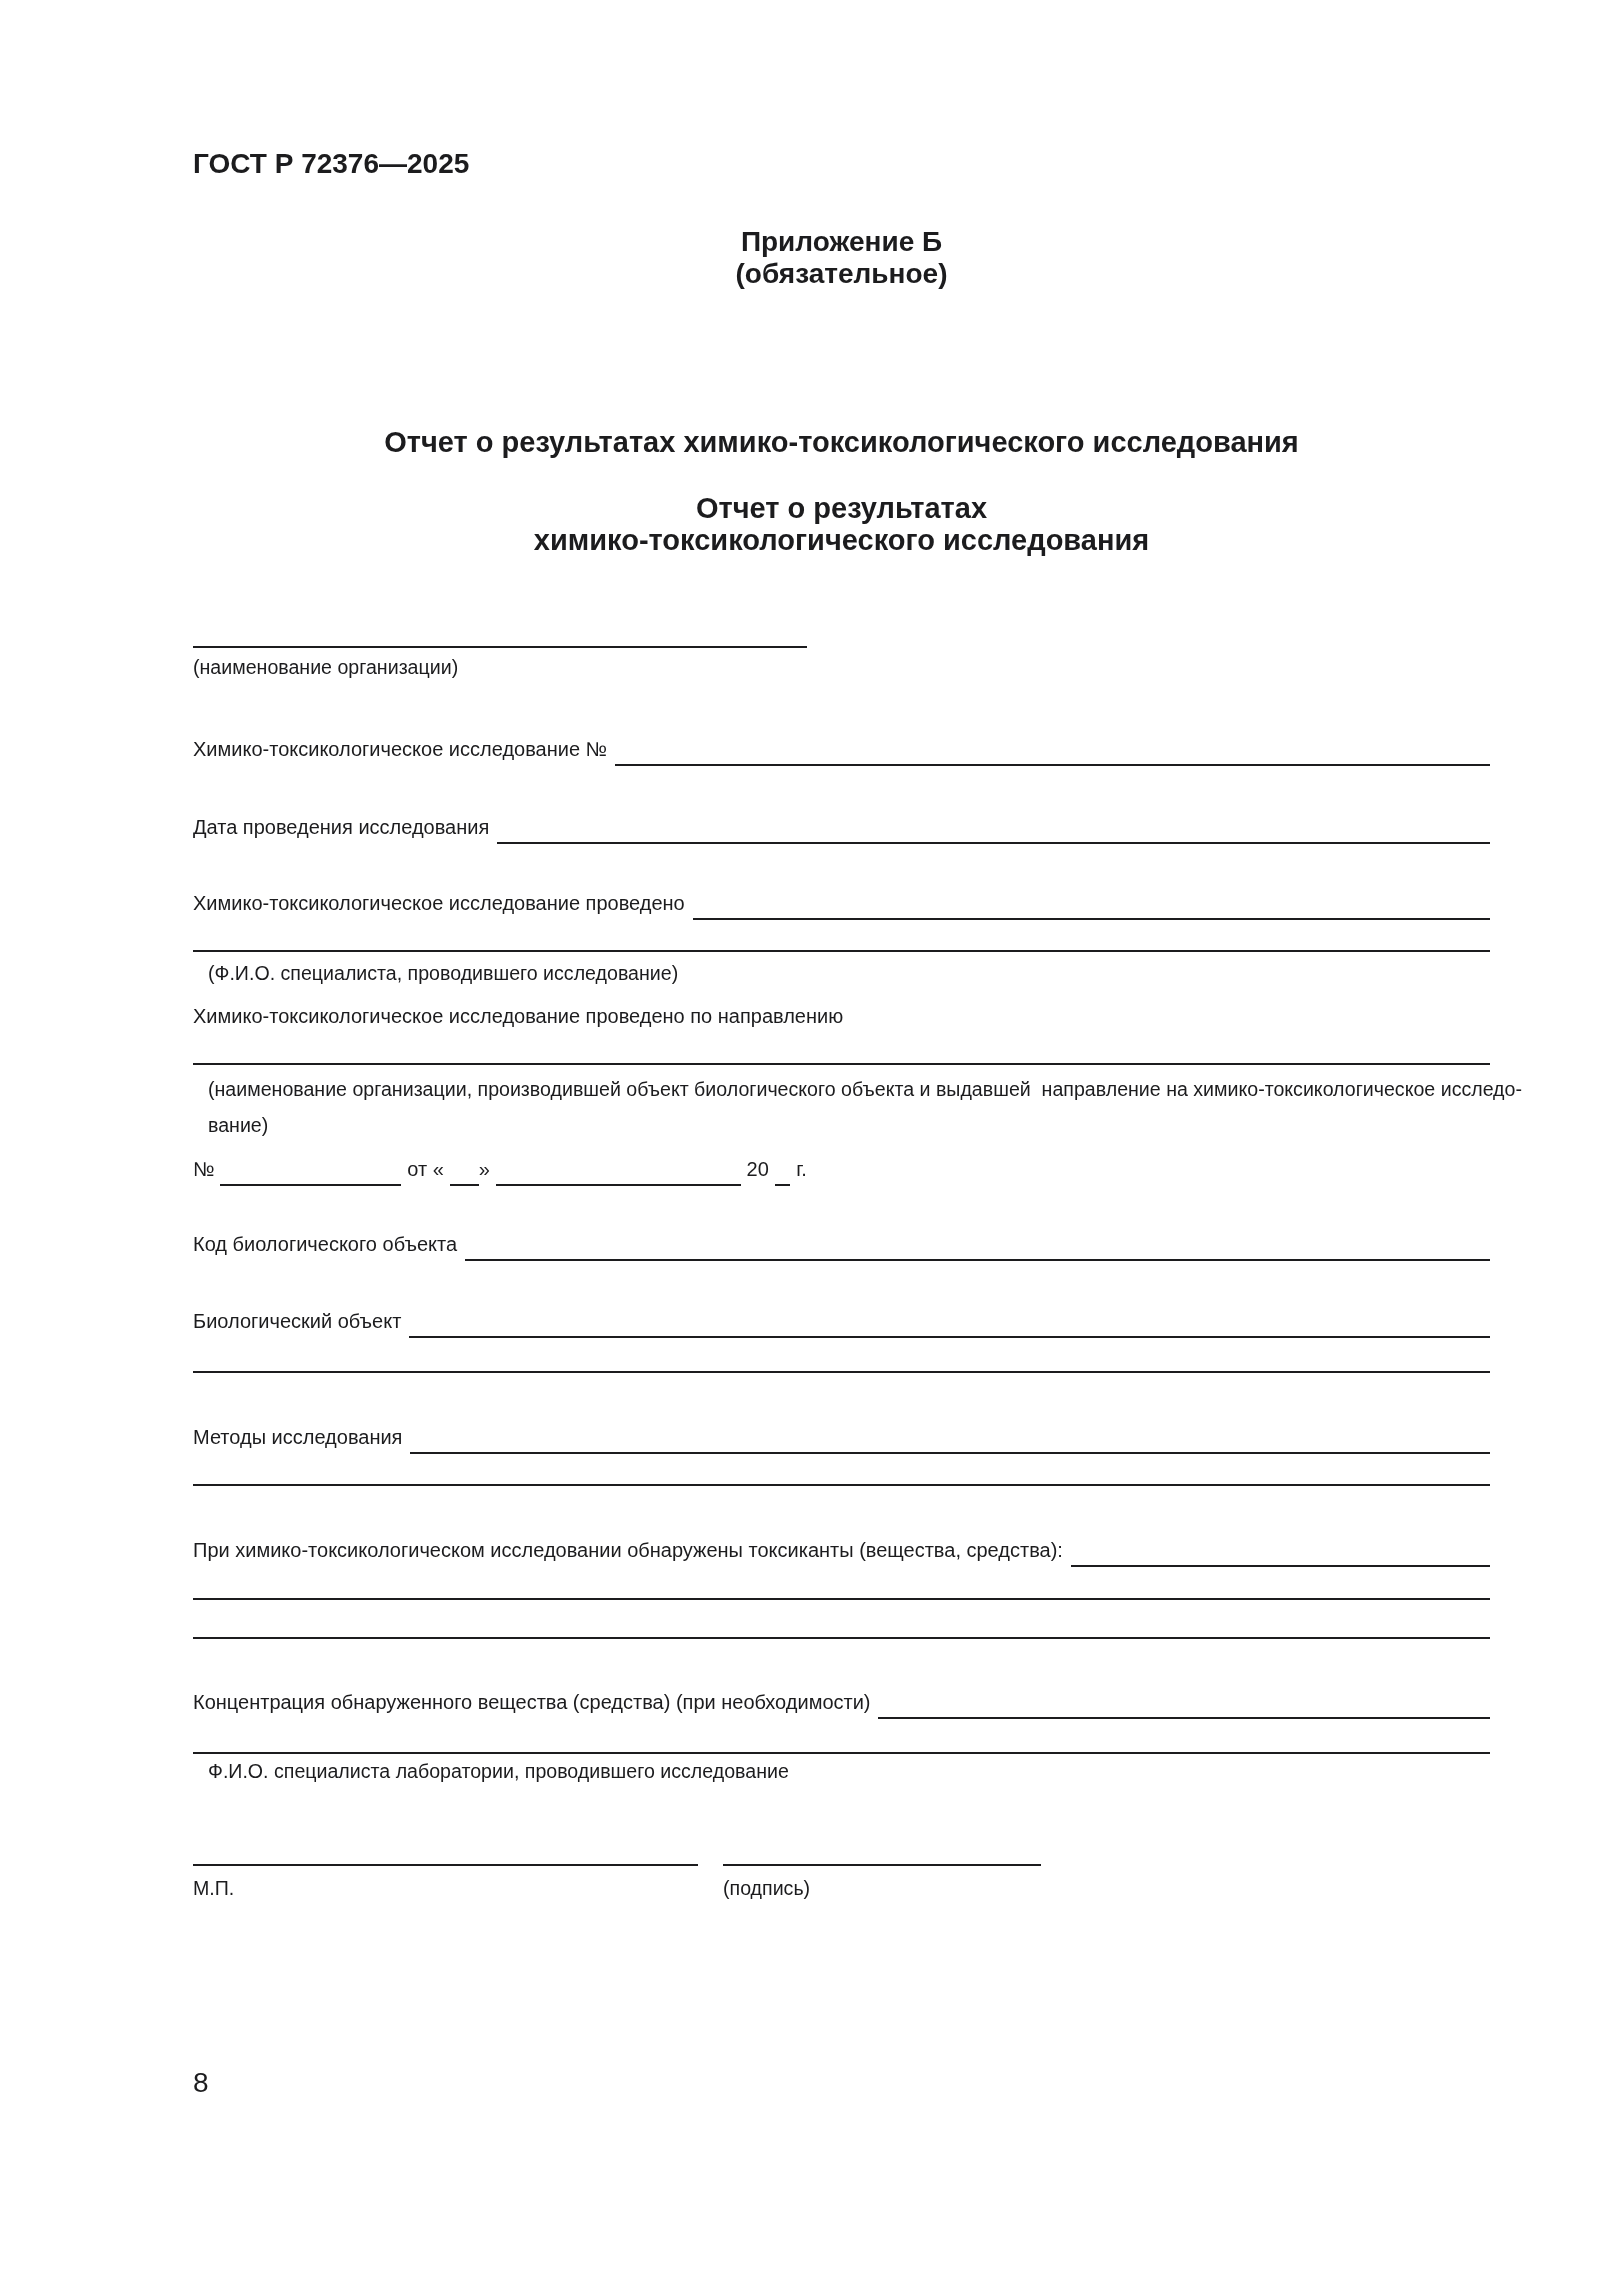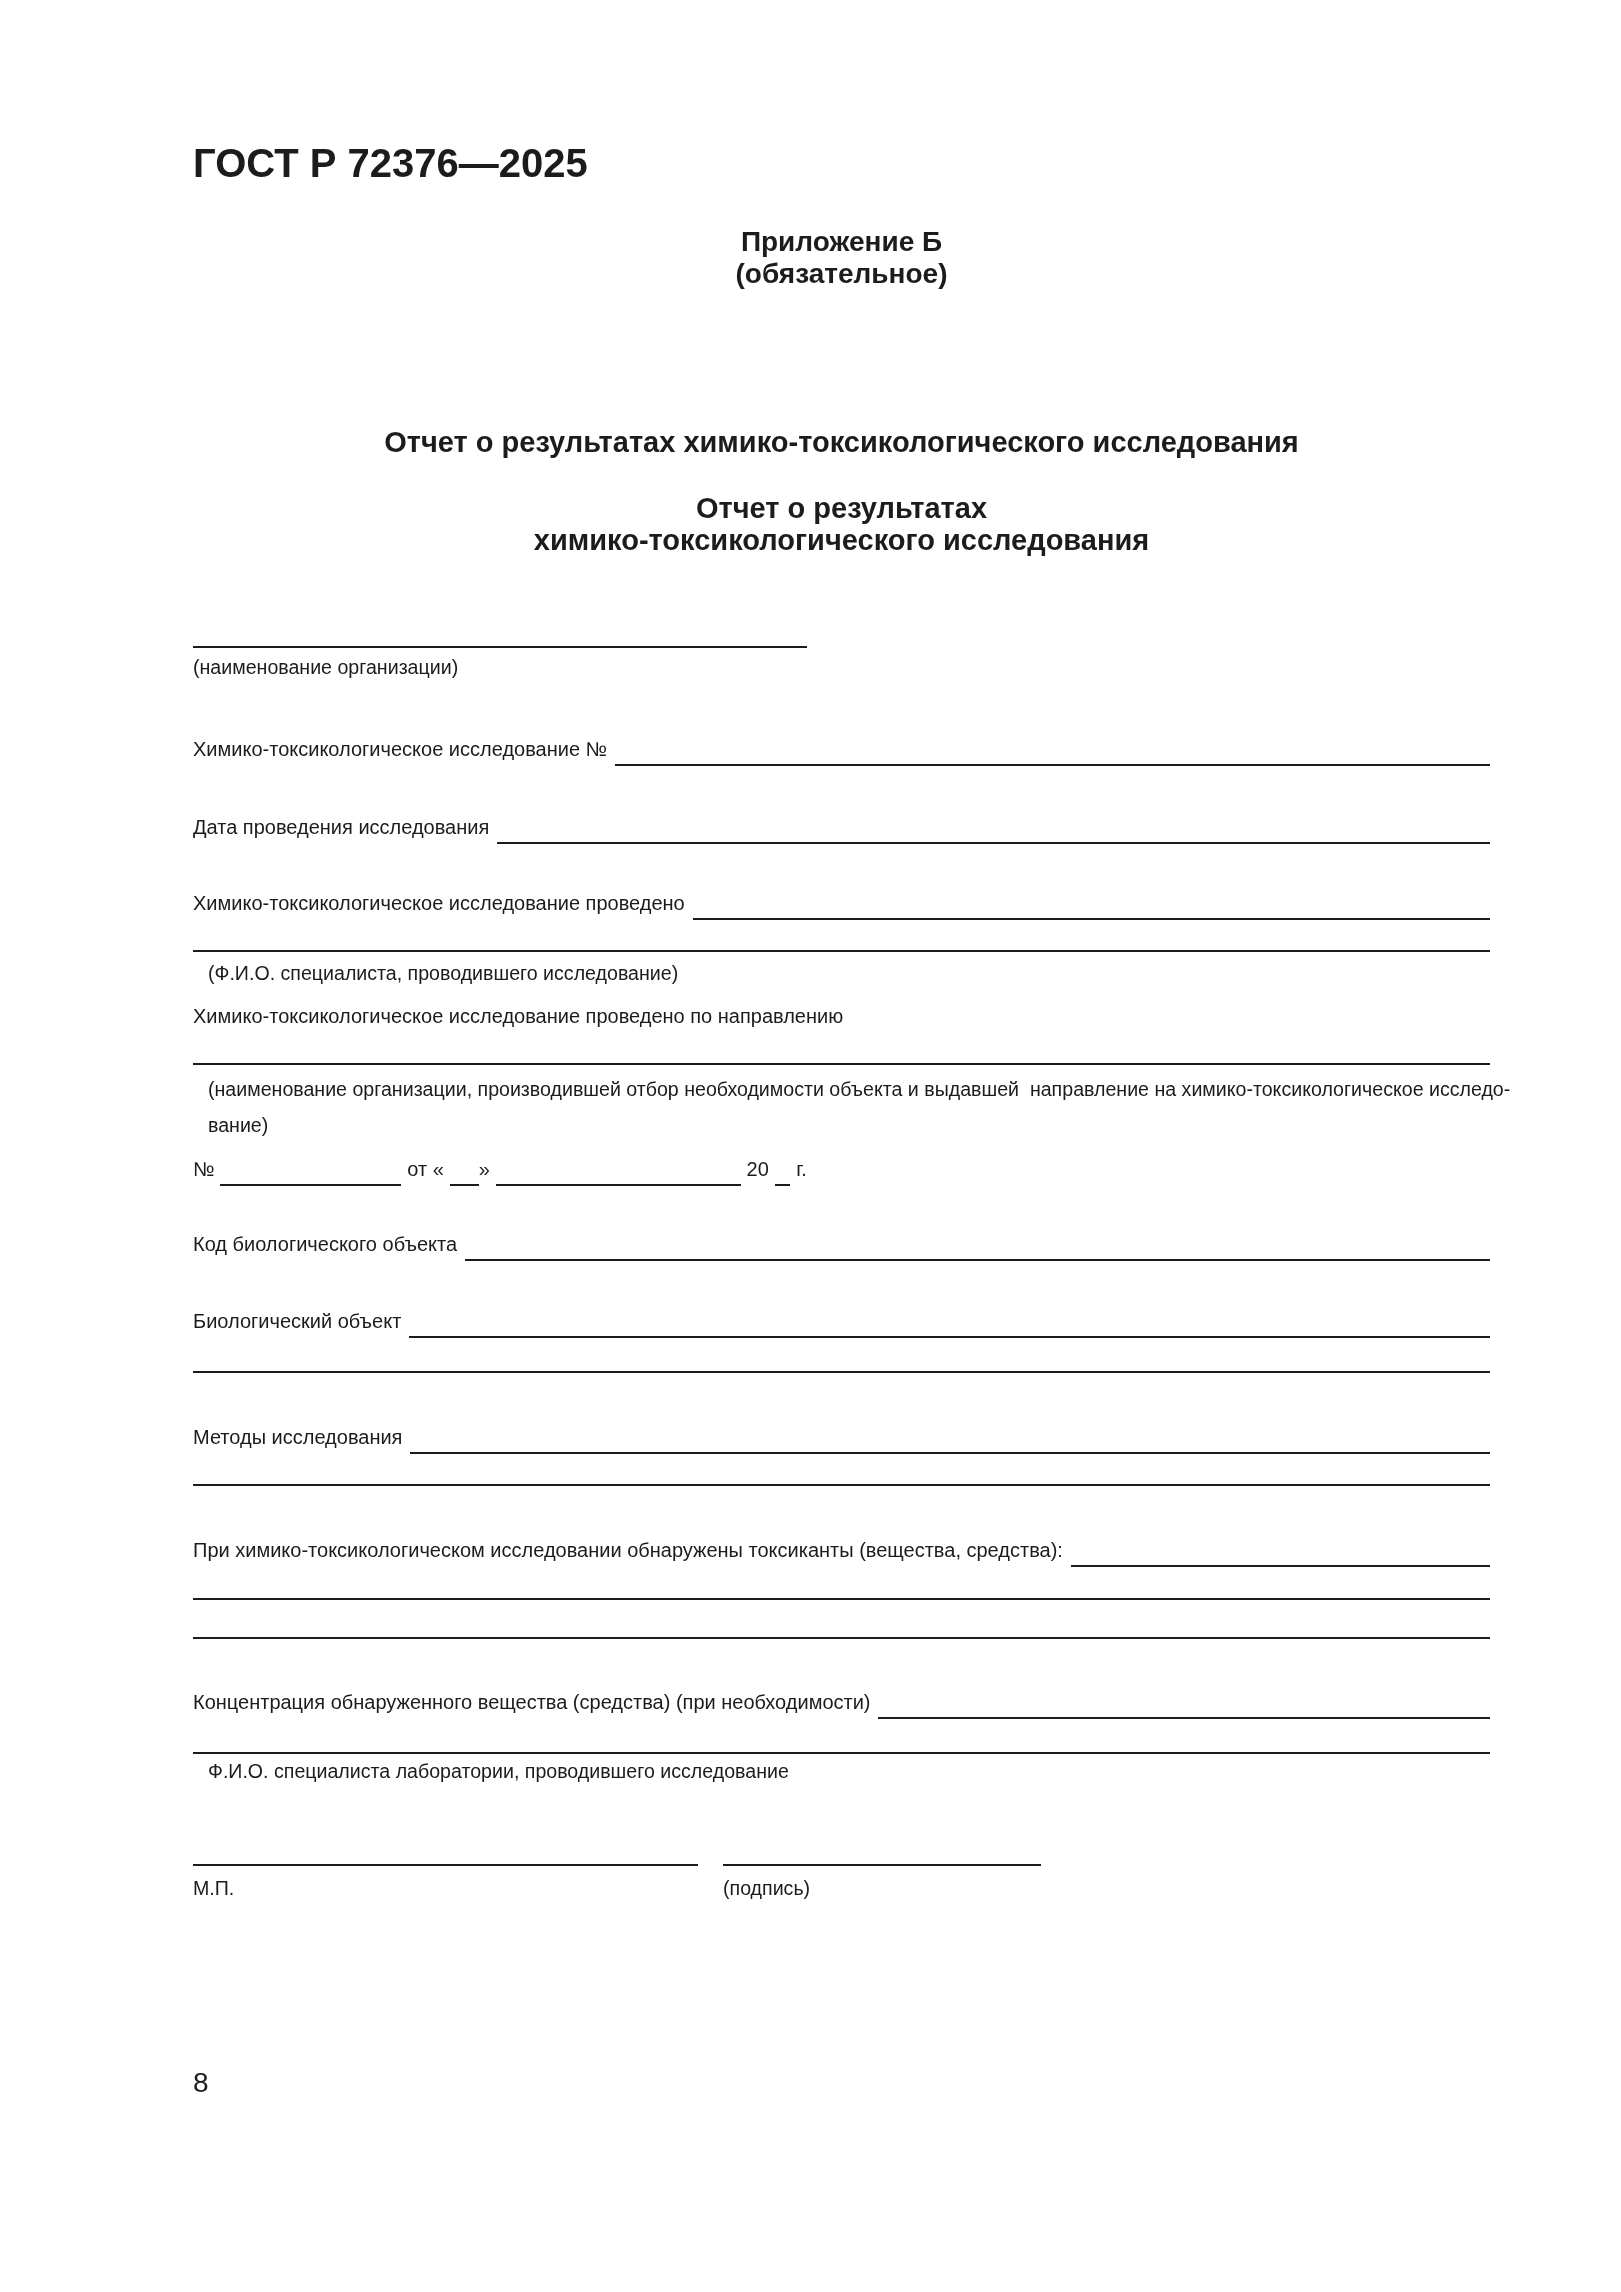--- a/index.html
+++ b/index.html
@@ -13,21 +13,21 @@
     height:2293px;
     background:var(--paper);
     margin:0 auto;
     font-family:"Liberation Sans","DejaVu Sans",sans-serif;
     color:var(--ink);
     overflow:hidden;
   }
   .hdr{
     position:absolute;
     left:193px;top:144px;
-    font-size:40px;font-weight:bold;line-height:39px;white-space:pre;
+    font-size:28px;font-weight:bold;line-height:39px;white-space:pre;
   }
   .centerline{
     position:absolute;left:193px;right:131px;
     text-align:center;font-weight:bold;font-size:28px;line-height:39px;white-space:pre;
   }
   .titleline{font-size:29px;}
   .row{
     position:absolute;left:193px;right:131px;
     display:flex;align-items:flex-end;height:39px;
   }
@@ -82,21 +82,21 @@
     <span class="lbl">Химико-токсикологическое исследование проведено</span>
     <span class="fill"></span>
   </div>
   <div class="hline" style="top:950px"></div>
   <div class="cap fullw" style="top:959px">(Ф.И.О. специалиста, проводившего исследование)</div>
 
   <div class="row" style="top:997px">
     <span class="lbl">Химико-токсикологическое исследование проведено по направлению</span>
   </div>
   <div class="hline" style="top:1063px"></div>
-  <div class="cap fullw" style="top:1075px">(наименование организации, производившей отбор необходимости объекта и выдавшей  направление на химико-токсикологическое исследо-</div>
+  <div class="cap fullw" style="top:1075px">(наименование организации, производившей объект биологического объекта и выдавшей  направление на химико-токсикологическое исследо-</div>
   <div class="cap fullw" style="top:1111px">вание)</div>
 
   <div class="row nrow" style="top:1150px">
     <span class="lbl">№</span>
     <span class="useg" style="width:181px"></span>
     <span class="lbl">от «</span>
     <span class="useg" style="width:29px;margin-right:0"></span>
     <span class="lbl">»</span>
     <span class="useg" style="width:245px"></span>
     <span class="lbl">20</span>

